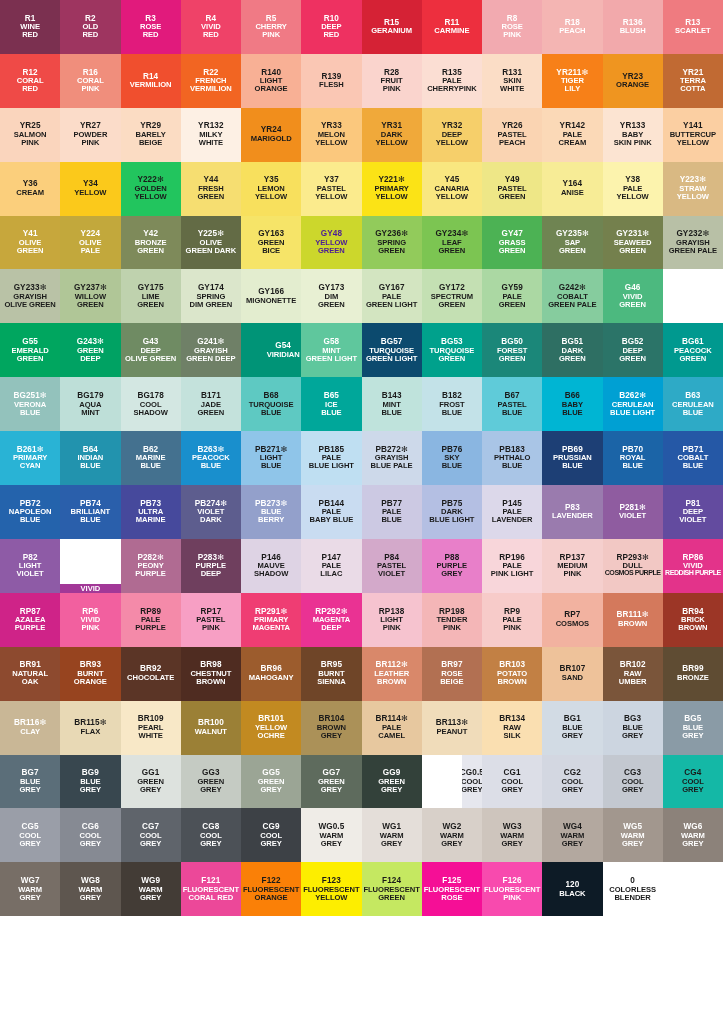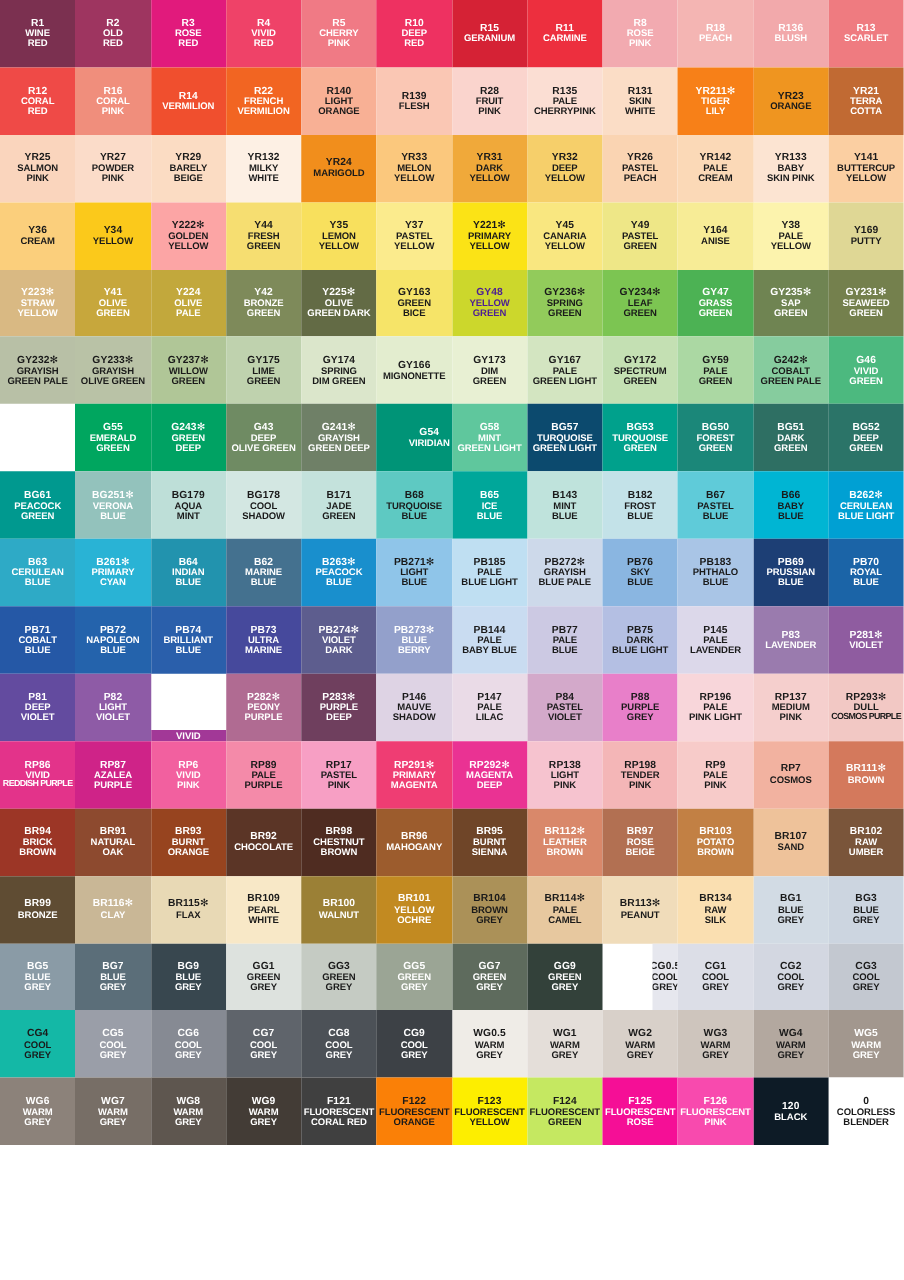--- a/index.html
+++ b/index.html
@@ -222,21 +222,21 @@
       <div class="nm">YELLOW</div>
     </div>
     <div class="swatch" style="background: rgb(251, 207, 124); color: rgb(26, 26, 26);">
       <div class="code">Y36</div>
       <div class="nm">CREAM</div>
     </div>
     <div class="swatch" style="background: rgb(251, 201, 27); color: rgb(26, 26, 26);">
       <div class="code">Y34</div>
       <div class="nm">YELLOW</div>
     </div>
-    <div class="swatch" style="background: #fca5a5; color: rgb(26, 26, 26);">
+    <div class="swatch" style="background: #22c55e; color: rgb(26, 26, 26);">
       <div class="code">Y222✻</div>
       <div class="nm">GOLDEN</div>
       <div class="nm">YELLOW</div>
     </div>
     <div class="swatch" style="background: rgb(246, 222, 113); color: rgb(26, 26, 26);">
       <div class="code">Y44</div>
       <div class="nm">FRESH</div>
       <div class="nm">GREEN</div>
     </div>
     <div class="swatch" style="background: rgb(248, 224, 93); color: rgb(26, 26, 26);">
@@ -265,24 +265,20 @@
       <div class="nm">GREEN</div>
     </div>
     <div class="swatch" style="background: rgb(247, 236, 150); color: rgb(26, 26, 26);">
       <div class="code">Y164</div>
       <div class="nm">ANISE</div>
     </div>
     <div class="swatch" style="background: rgb(252, 243, 173); color: rgb(26, 26, 26);">
       <div class="code">Y38</div>
       <div class="nm">PALE</div>
       <div class="nm">YELLOW</div>
-    </div>
-    <div class="swatch" style="background: rgb(223, 215, 149); color: rgb(26, 26, 26);">
-      <div class="code">Y169</div>
-      <div class="nm">PUTTY</div>
     </div>
     <div class="swatch" style="background: rgb(217, 185, 131); color: rgb(255, 255, 255);">
       <div class="code">Y223✻</div>
       <div class="nm">STRAW</div>
       <div class="nm">YELLOW</div>
     </div>
     <div class="swatch" style="background: rgb(199, 167, 60); color: rgb(255, 255, 255);">
       <div class="code">Y41</div>
       <div class="nm">OLIVE</div>
       <div class="nm">GREEN</div>
@@ -996,21 +992,21 @@
     <div class="swatch" style="background: rgb(94, 86, 79); color: rgb(255, 255, 255);">
       <div class="code">WG8</div>
       <div class="nm">WARM</div>
       <div class="nm">GREY</div>
     </div>
     <div class="swatch" style="background: rgb(67, 60, 54); color: rgb(255, 255, 255);">
       <div class="code">WG9</div>
       <div class="nm">WARM</div>
       <div class="nm">GREY</div>
     </div>
-    <div class="swatch" style="background: #404040; color: rgb(255, 255, 255);">
+    <div class="swatch" style="background: #ec4899; color: rgb(255, 255, 255);">
       <div class="code">F121</div>
       <div class="nm">FLUORESCENT</div>
       <div class="nm">CORAL RED</div>
     </div>
     <div class="swatch" style="background: rgb(250, 128, 7); color: rgb(26, 26, 26);">
       <div class="code">F122</div>
       <div class="nm">FLUORESCENT</div>
       <div class="nm">ORANGE</div>
     </div>
     <div class="swatch" style="background: rgb(253, 238, 0); color: rgb(26, 26, 26);">

